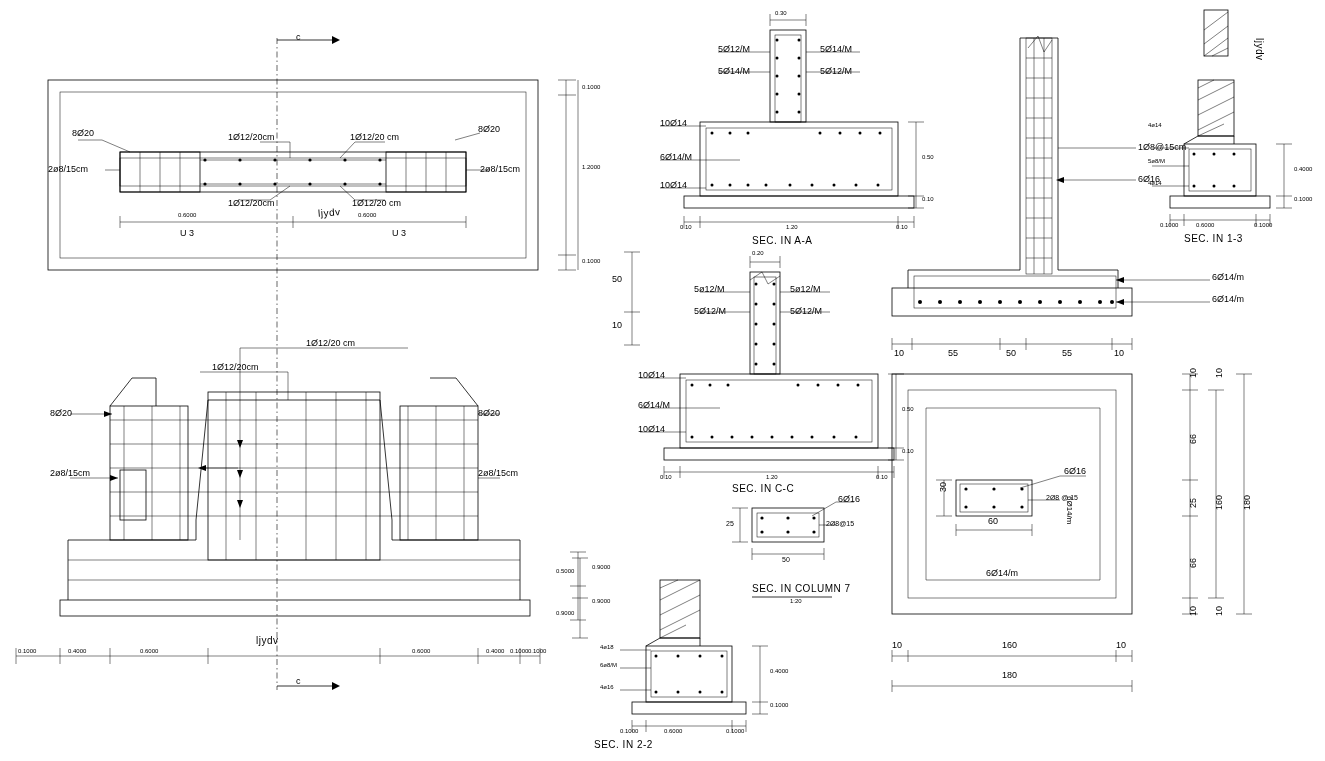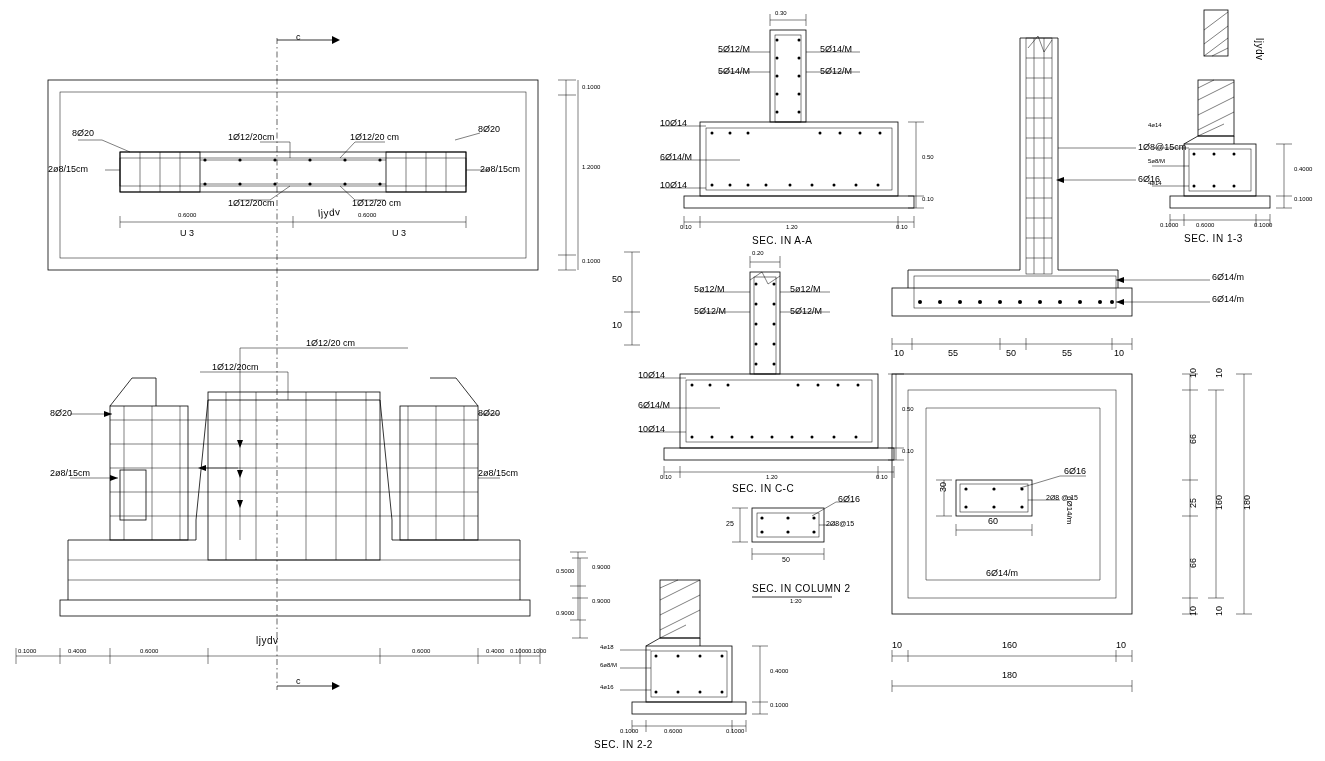--- a/index.html
+++ b/index.html
@@ -588,21 +588,21 @@
   <div class="lbl" style="left:612px; top:274px;">50</div>
   <div class="lbl" style="left:612px; top:320px;">10</div>
   <div class="lbl xs" style="left:660px; top:474px;">0.10</div>
   <div class="lbl xs" style="left:876px; top:474px;">0.10</div>
   <div class="lbl title" style="left:732px; top:484px;">SEC. IN C-C</div>
 
   <div class="lbl" style="left:838px; top:494px;">6Ø16</div>
   <div class="lbl sm" style="left:826px; top:520px;">2Ø8@15</div>
   <div class="lbl sm" style="left:726px; top:520px;">25</div>
   <div class="lbl sm" style="left:782px; top:556px;">50</div>
-  <div class="lbl title" style="left:752px; top:584px;">SEC. IN COLUMN 2</div>
+  <div class="lbl title" style="left:752px; top:584px;">SEC. IN COLUMN 7</div>
   <div class="lbl xs" style="left:790px; top:598px;">1:20</div>
 
   <div class="lbl xs" style="left:600px; top:644px;">4ø18</div>
   <div class="lbl xs" style="left:600px; top:662px;">6ø8/M</div>
   <div class="lbl xs" style="left:600px; top:684px;">4ø16</div>
   <div class="lbl xs" style="left:770px; top:668px;">0.4000</div>
   <div class="lbl xs" style="left:770px; top:702px;">0.1000</div>
   <div class="lbl xs" style="left:556px; top:568px;">0.5000</div>
   <div class="lbl xs" style="left:556px; top:610px;">0.9000</div>
   <div class="lbl xs" style="left:620px; top:728px;">0.1000</div>

